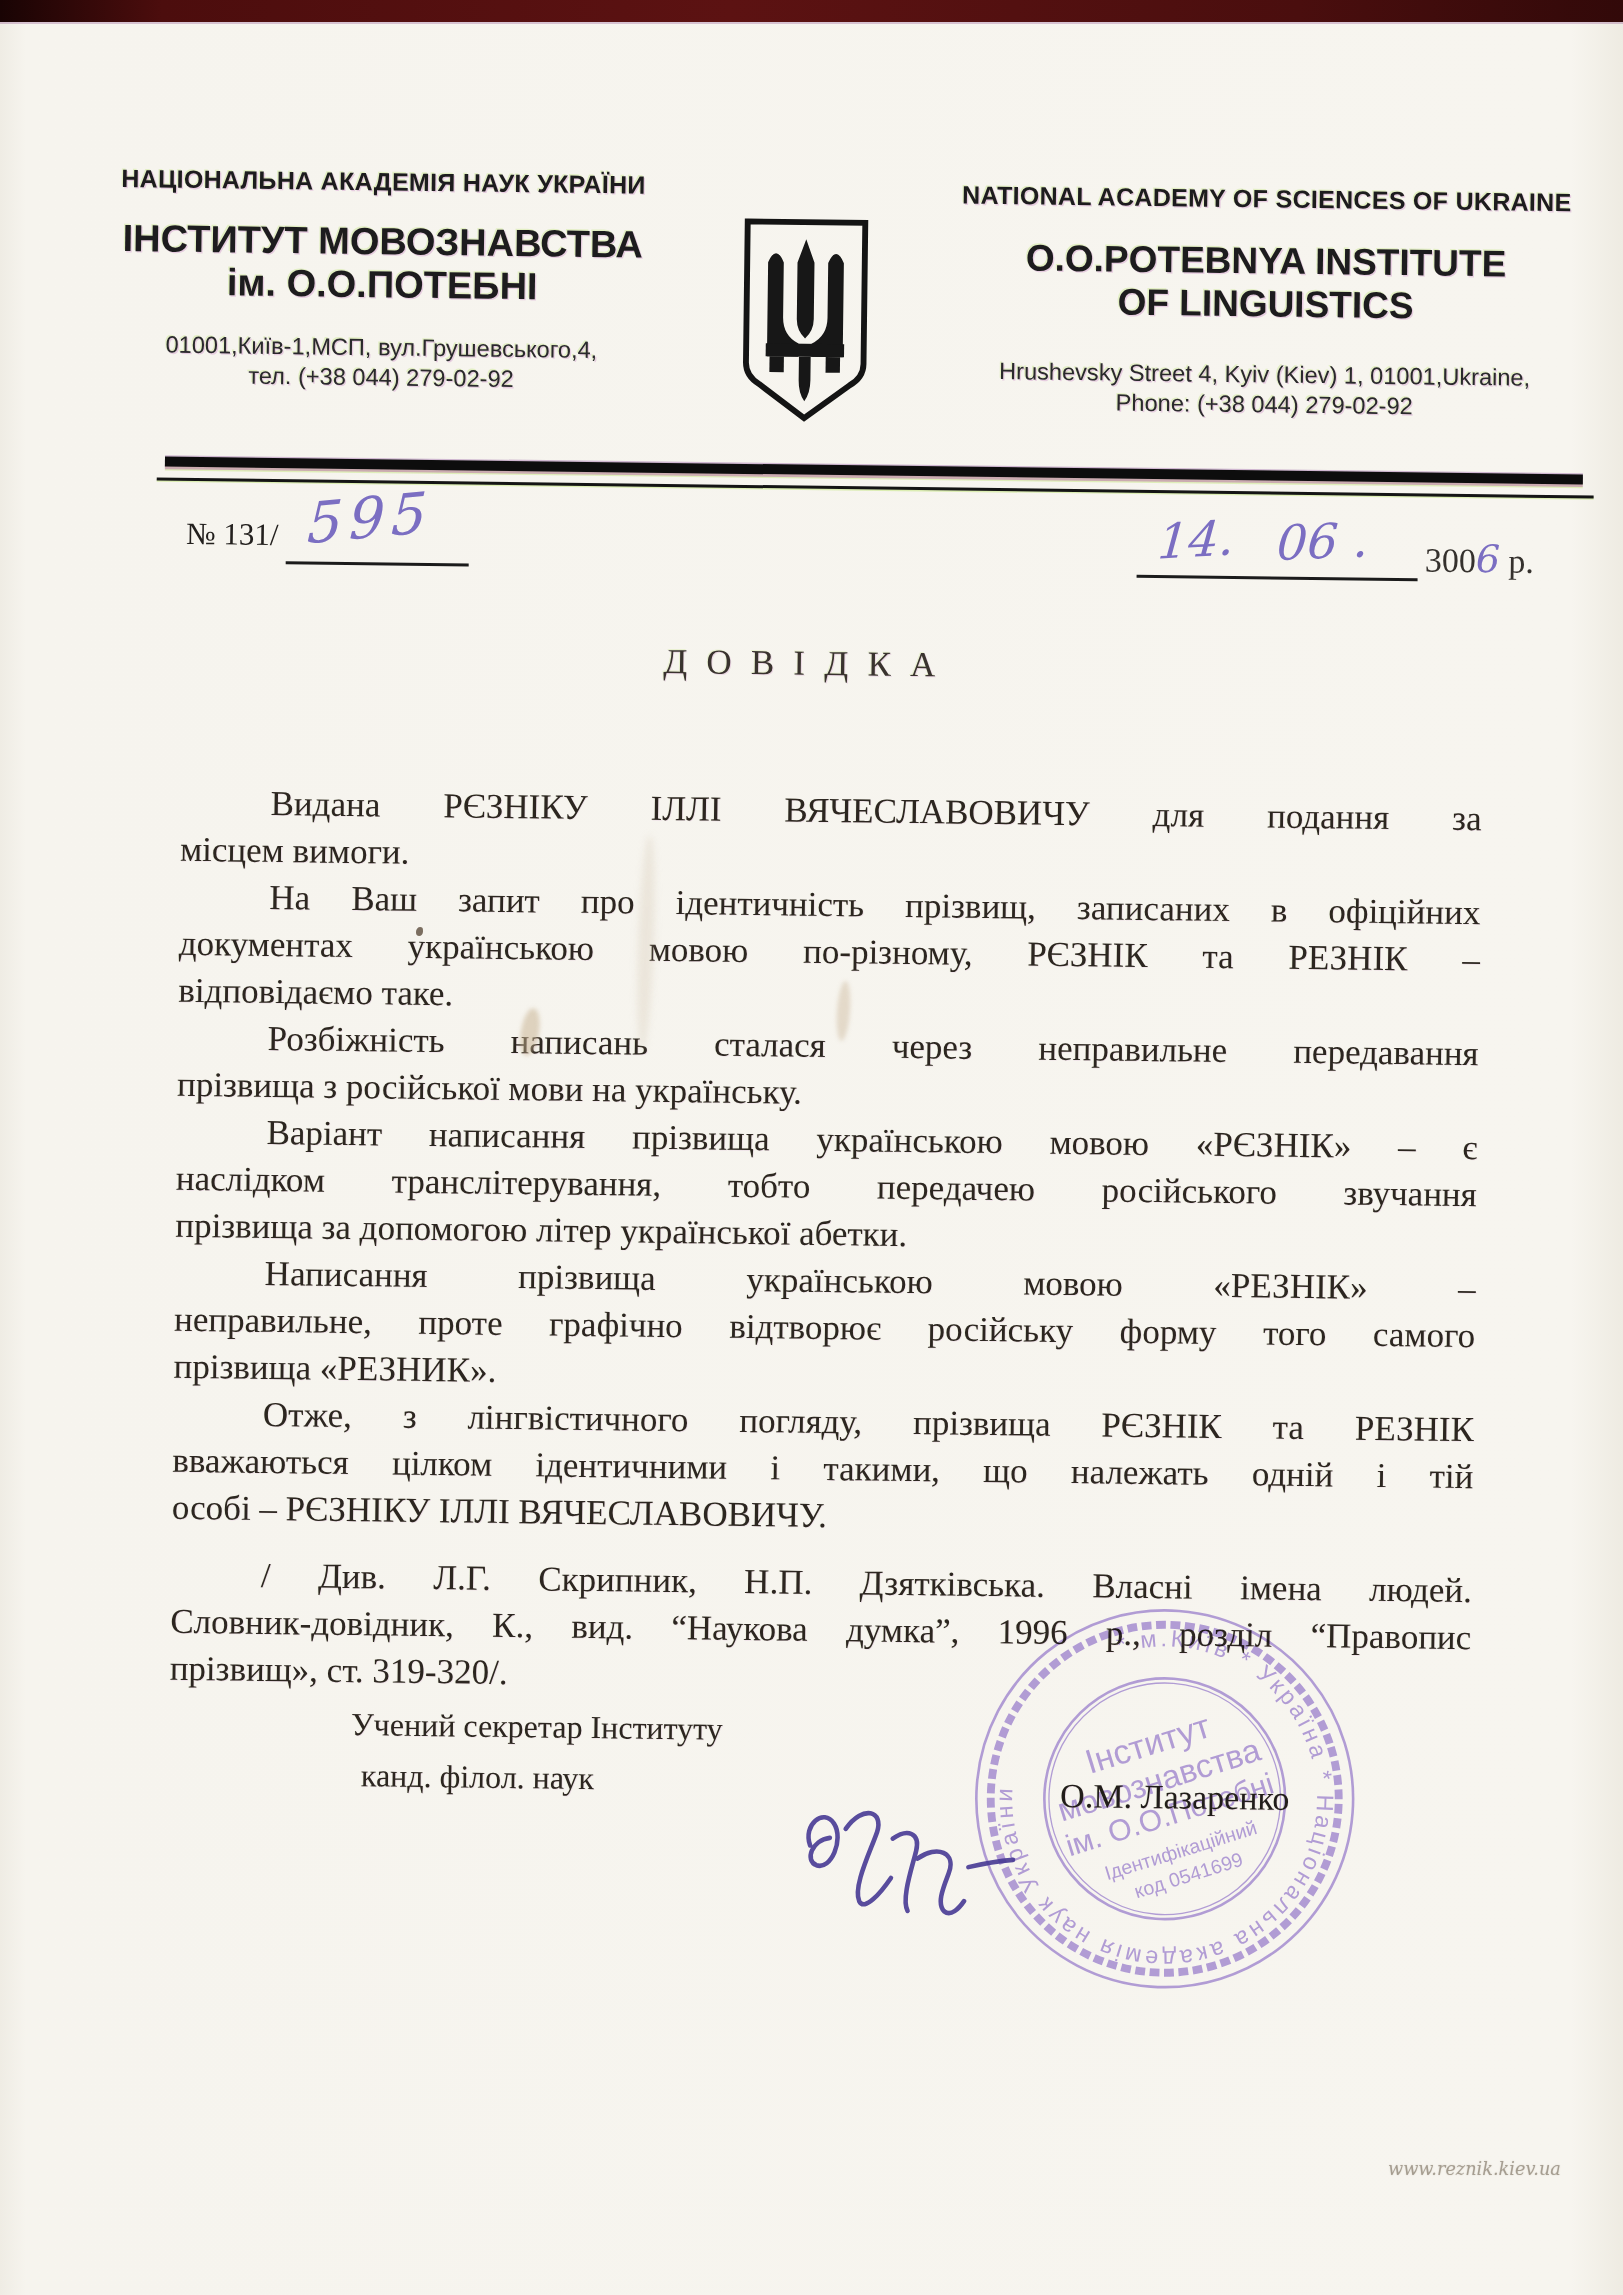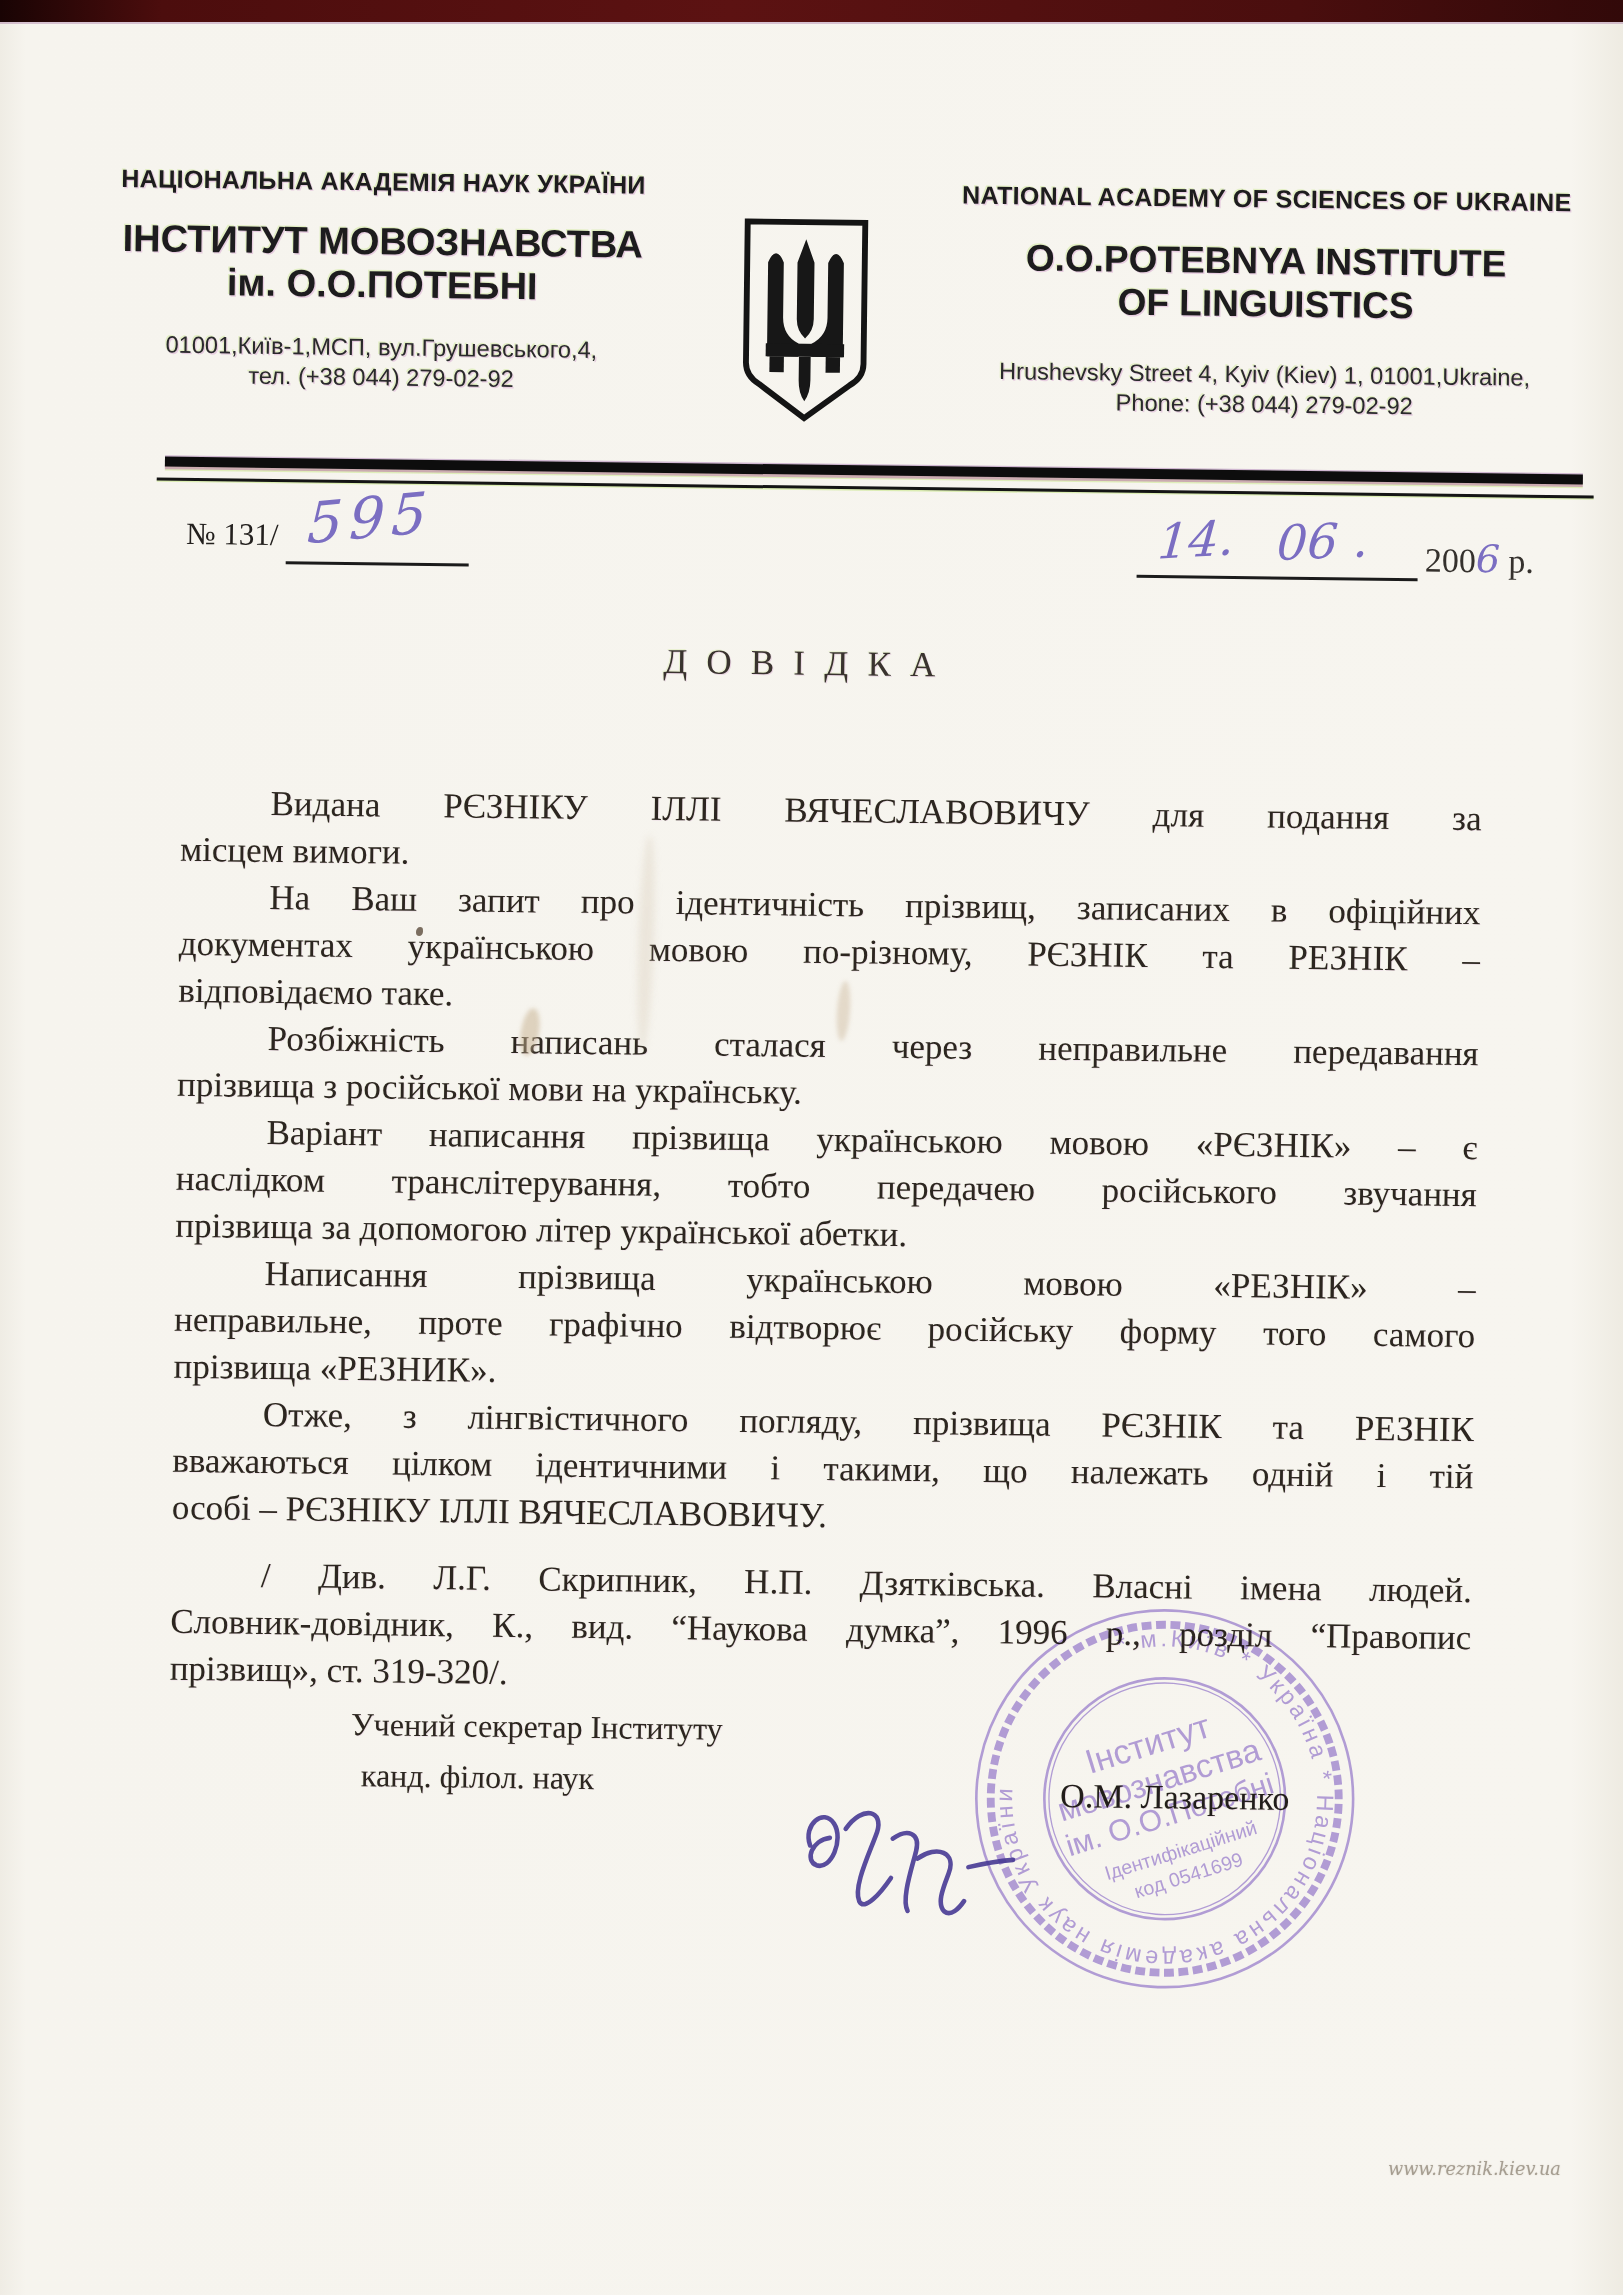--- a/index.html
+++ b/index.html
@@ -126,21 +126,21 @@
   <div class="rule-thick"></div>
   <div class="rule-thin"></div>
 
   <div class="ref-label">№ 131/</div>
   <div class="ref-hand hand">595</div>
   <div class="ref-underline"></div>
 
   <div class="date-day hand">14.</div>
   <div class="date-month hand">06 .</div>
   <div class="date-underline"></div>
-  <div class="date-year"><span>200</span><span class="hand-digit">6</span><span> р.</span></div>
+  <div class="date-year"><span>300</span><span class="hand-digit">6</span><span> р.</span></div>
 
   <div class="doc-title">ДОВІДКА</div>
 
   <div class="body-block bodyink">
     <div>
       <div class="ln ind">Видана РЄЗНІКУ ІЛЛІ ВЯЧЕСЛАВОВИЧУ для подання за</div>
       <div class="ln e">місцем вимоги.</div>
     </div>
     <div>
       <div class="ln ind">На Ваш запит про ідентичність прізвищ, записаних в офіційних</div>

